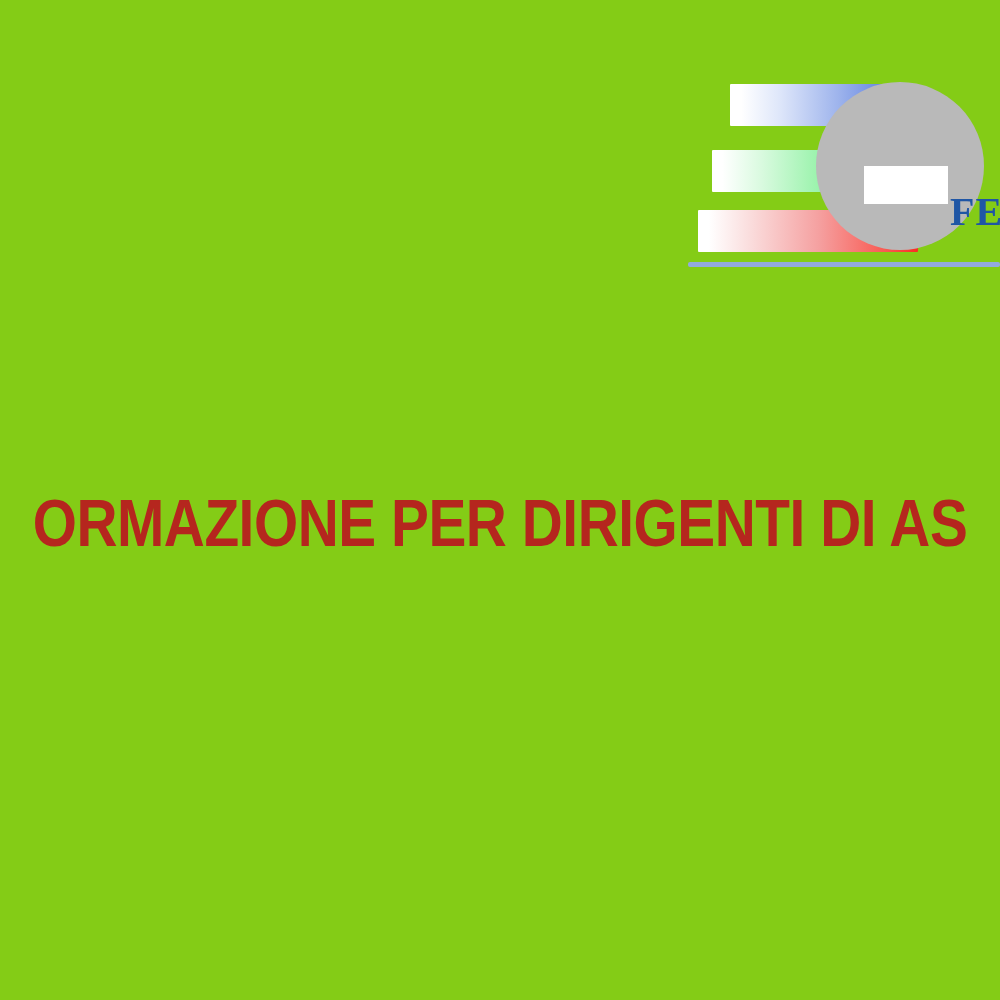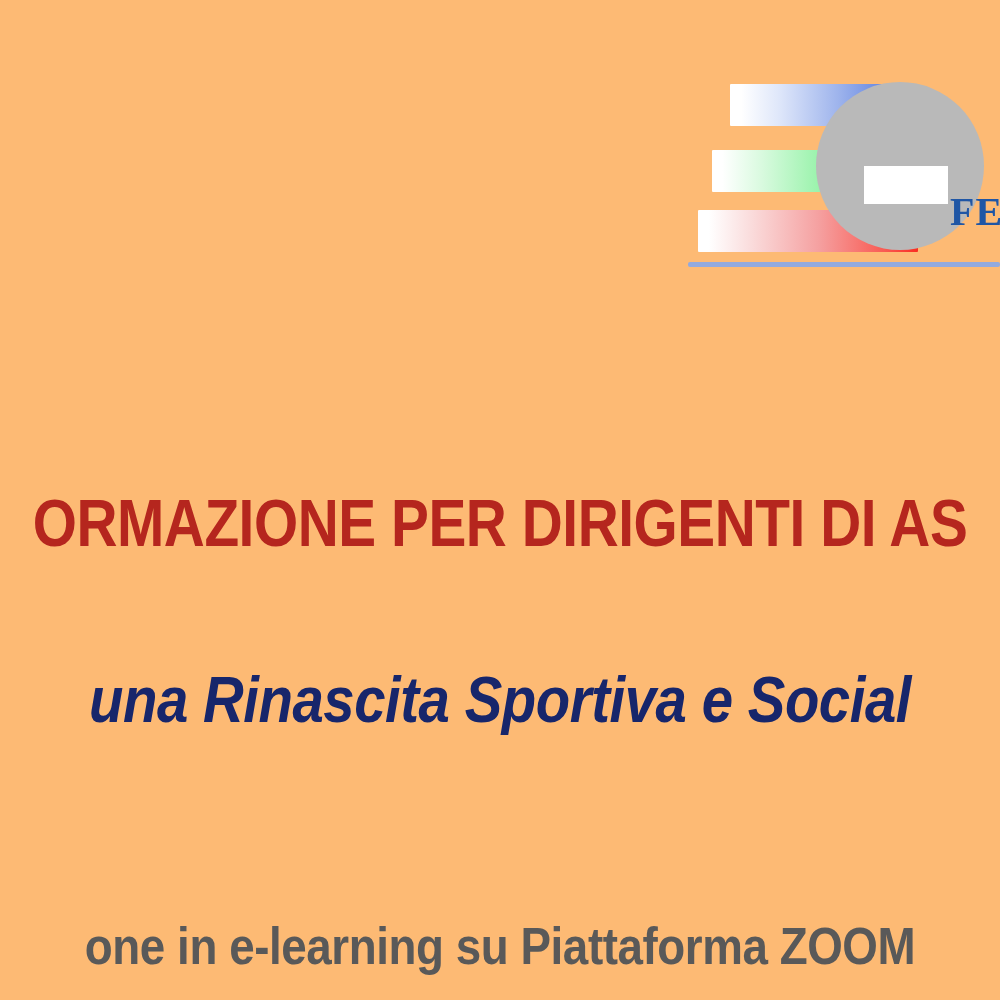--- a/index.html
+++ b/index.html
@@ -8,21 +8,21 @@
     background: #ffffff;
   }
   body {
     font-family: "Liberation Sans", sans-serif;
   }
 
   #slide {
     position: relative;
     width: 1000px;
     height: 1000px;
-    background: #fdba74;
+    background: #84cc16;
     overflow: hidden;
   }
 
   
   #logo-block {
     position: absolute;
     left: 688px;
     top: 78px;
     width: 312px;
     height: 200px;
@@ -186,22 +186,16 @@
 
     <div class="logo-wordmark">FE</div>
 
     <div class="logo-rule"></div>
   </div>
 
   <div class="text-line" id="headline-red">
     <span class="squeeze">ORMAZIONE PER DIRIGENTI DI AS</span>
   </div>
 
-  <div class="text-line" id="subtitle-blue">
-    <span class="squeeze">una Rinascita Sportiva e Social</span>
-  </div>
-
-
-  <div class="text-line" id="delivery-note">
-    <span class="squeeze">one in e-learning su Piattaforma ZOOM</span>
-  </div>
+
+
 
 </div>
 
 </body></html>

